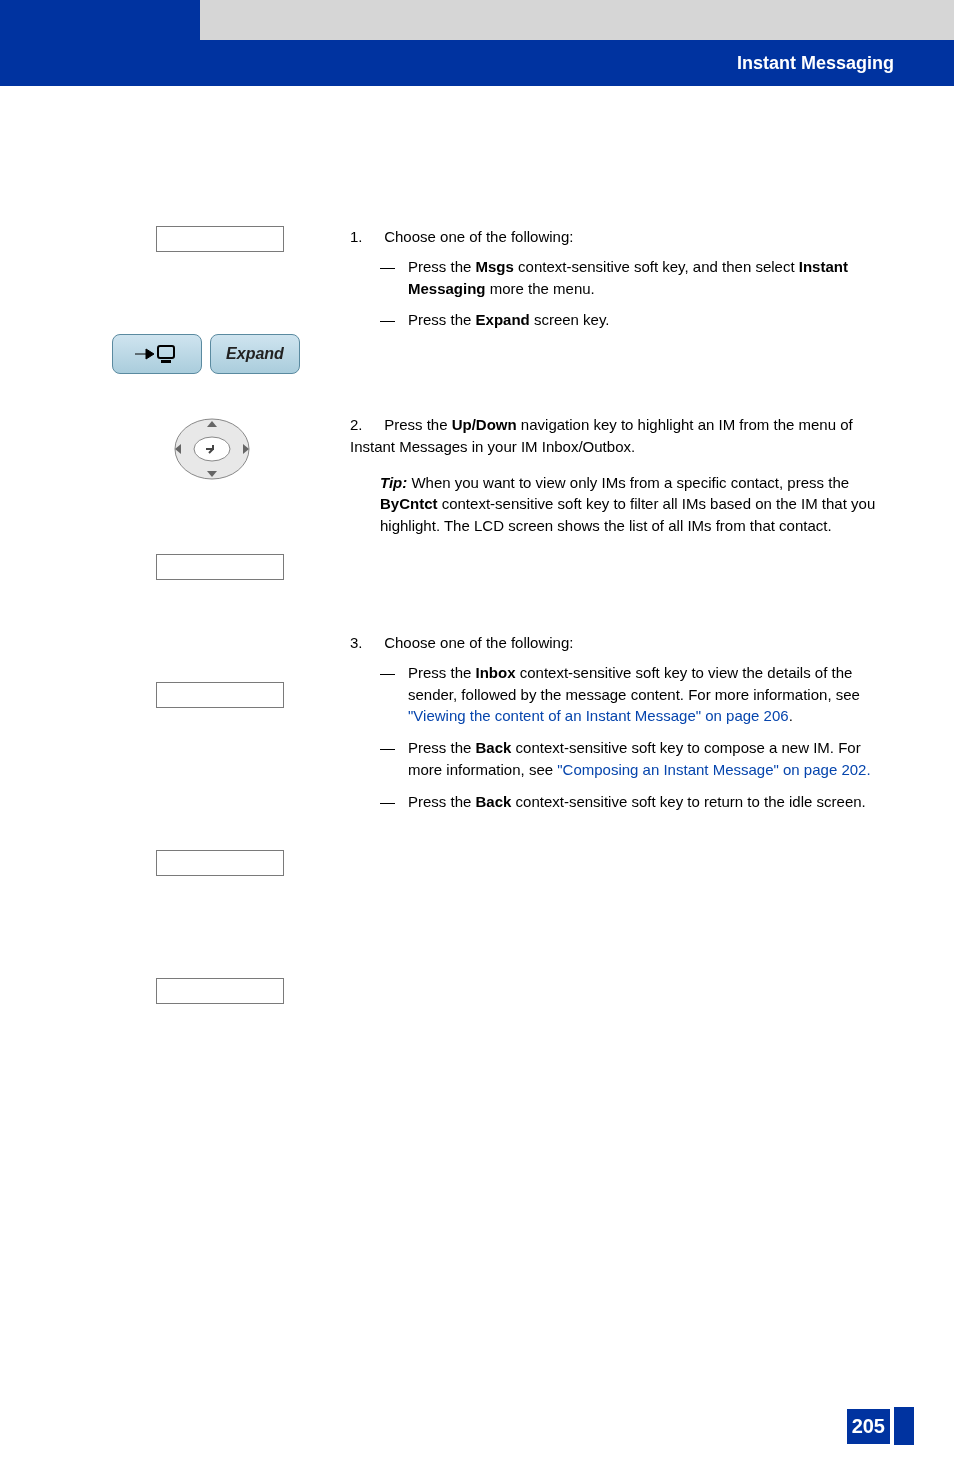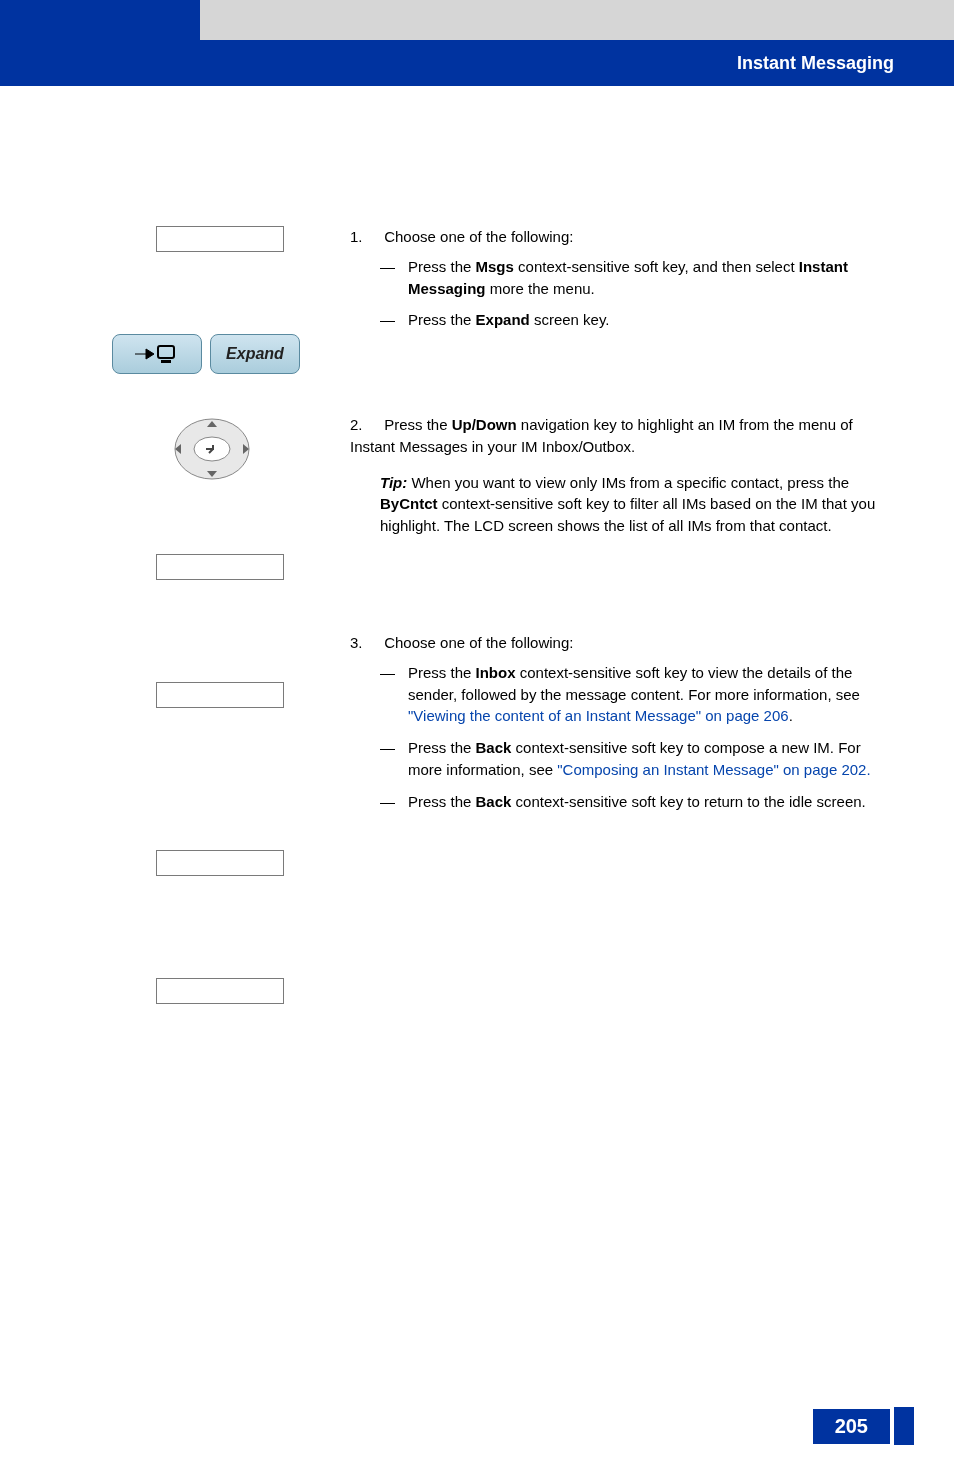--- a/index.html
+++ b/index.html
@@ -109,21 +109,21 @@
     bottom: 30px;
     right: 40px;
     display: flex;
     align-items: center;
   }
   .footer-box {
     background: #0033a0;
     color: #fff;
     font-weight: bold;
     font-size: 20px;
-    padding: 6px 22px;
+    padding: 6px 5px;
   }
   .footer-bar {
     width: 20px; height: 38px;
     background: #0033a0;
     margin-left: 4px;
   }
 </style>
 </head>
 <body>
 

